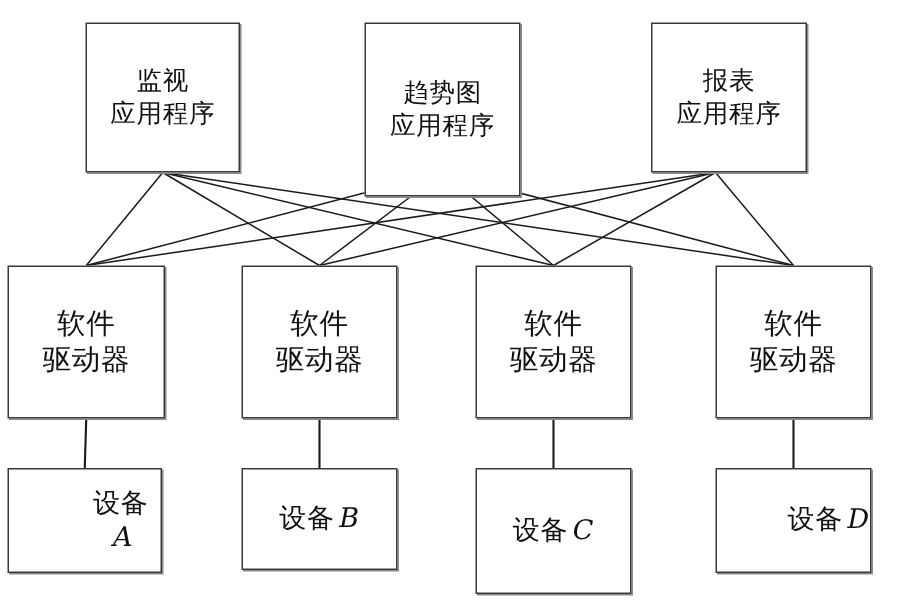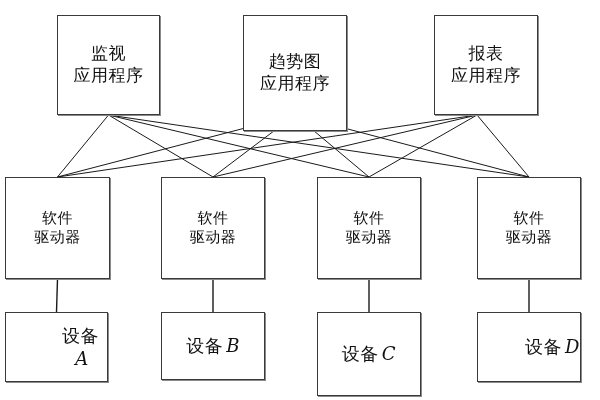--- a/index.html
+++ b/index.html
@@ -41,22 +41,21 @@
     line-height: 1.28;
     letter-spacing: 0.5px;
     white-space: pre-line;
     font-family: "DejaVu Serif", "Liberation Serif", serif;
   }
   .app .node-label {
     font-size: 17px;
     font-family: Liberation Serif, serif;
   }
   .driver .node-label {
-    font-size: 15px;
-    font-family: Liberation Serif, serif;
+    font-size: 19px;
   }
   .device .node-label {
     font-size: 18px;
   }
   .device .node-label .tag {
     font-style: italic;
     padding-left: 3px;
   }
 </style>
 </head>

